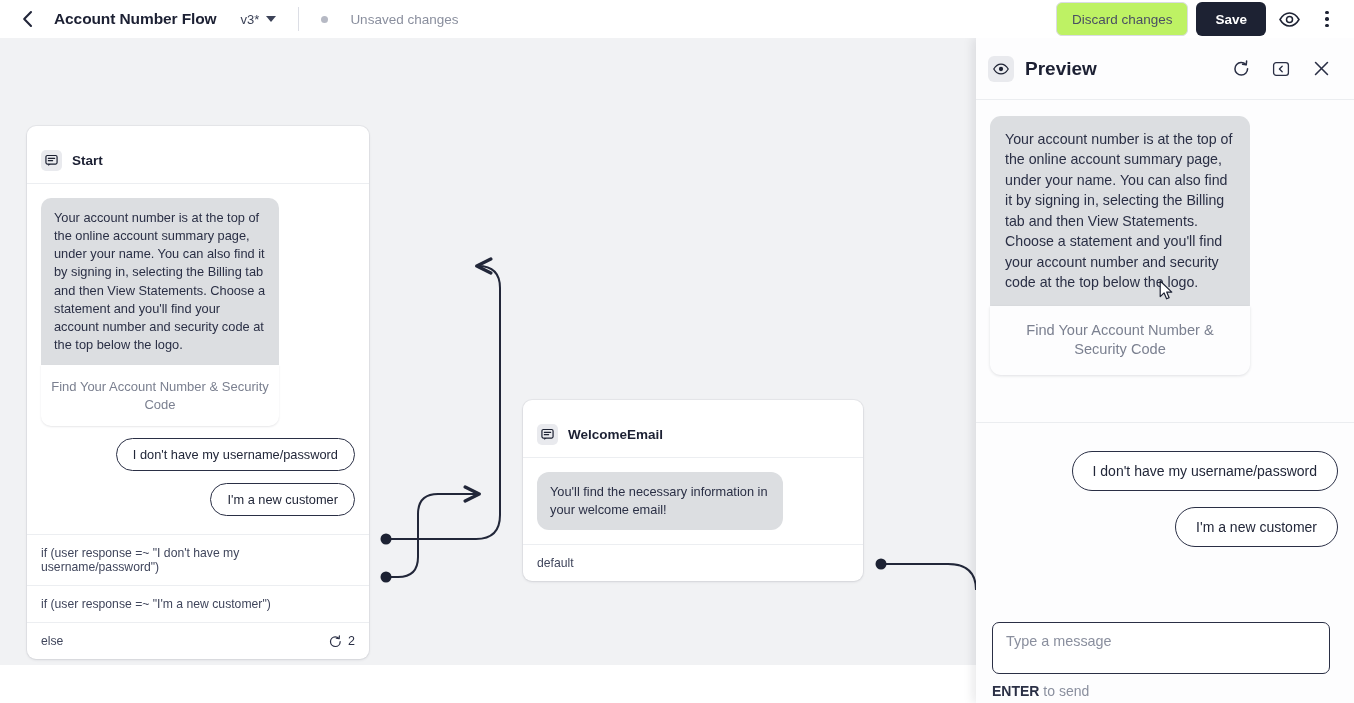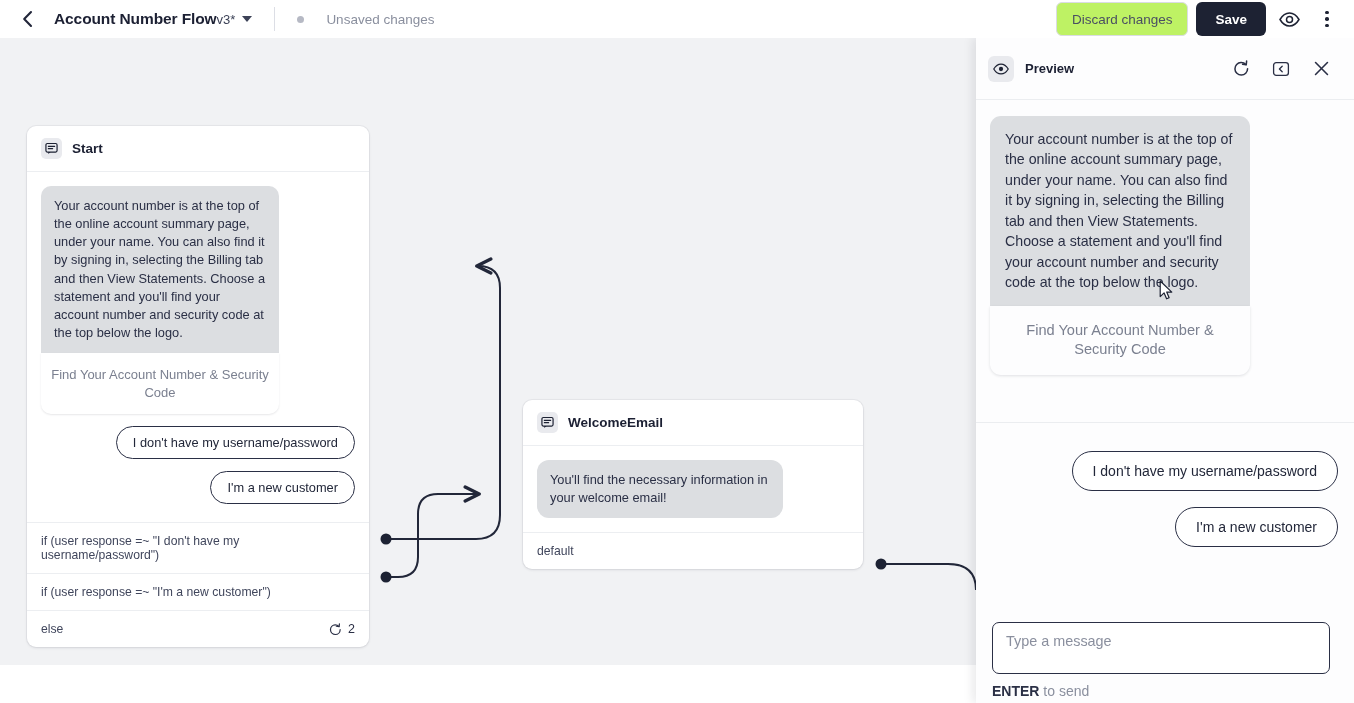--- a/index.html
+++ b/index.html
@@ -20,21 +20,21 @@
   .back-btn {
     width: 34px; height: 34px; margin-left: 10px;
     display: flex; align-items: center; justify-content: center;
     cursor: pointer; border-radius: 6px;
   }
   .flow-title {
     margin-left: 10px; font-size: 15.5px; font-weight: bold;
     letter-spacing: -0.1px; color: #1c2033; white-space: nowrap;
   }
   .version-sel {
-    display: flex; align-items: center; gap: 7px;
+    margin-left: 24px; display: flex; align-items: center; gap: 7px;
     font-size: 13px; color: #3c4257; cursor: pointer;
   }
   .caret-down {
     width: 0; height: 0; border-left: 5px solid transparent;
     border-right: 5px solid transparent; border-top: 6px solid #3c4257;
   }
   .tb-divider {
     width: 1px; height: 24px; background: #dcdee5; margin-left: 22px;
   }
   .status-wrap {
@@ -73,21 +73,21 @@
   svg.edges { position: absolute; left: 0; top: 0; width: 976px; height: 627px; }
 
   
   .node {
     position: absolute; background: #fff; border-radius: 9px;
     box-shadow: 0 1px 3px rgba(20,24,40,.10), 0 0 0 1px rgba(20,24,40,.045);
     overflow: hidden;
   }
   .node-head {
     display: flex; align-items: center; gap: 10px;
-    padding: 12px 14px; border-bottom: 1px solid #eceef1;
+    padding: 12px 14px; border-bottom: 1px solid #eceef1; margin-top: 12px;
   }
   .node-ico {
     width: 21px; height: 21px; border-radius: 5px; background: #e9eaee;
     display: flex; align-items: center; justify-content: center; flex: none;
   }
   .node-title { font-size: 13.5px; font-weight: bold; color: #1c2033; }
   .node-body { padding: 14px 14px 10px 14px; }
 
   .bubble {
     background: #dcdee1; border-radius: 12px; padding: 11px 13px;
@@ -120,21 +120,21 @@
     display: flex; flex-direction: column;
   }
   .preview-head {
     height: 62px; display: flex; align-items: center; padding: 0 18px 0 12px;
     border-bottom: 1px solid #ebedf0; flex: none;
   }
   .pv-badge {
     width: 26px; height: 26px; border-radius: 6px; background: #e9eaee;
     display: flex; align-items: center; justify-content: center; flex: none;
   }
-  .pv-title { margin-left: 11px; font-size: 13px; font-weight: bold; color: #1c2033; }
+  .pv-title { margin-left: 11px; font-size: 19px; font-weight: bold; color: #1c2033; }
   .pv-actions { margin-left: auto; display: flex; align-items: center; gap: 10px; }
 
   .pv-transcript {
     flex: none; height: 322px; padding: 16px 14px; overflow: hidden;
     position: relative;
   }
   .pv-bubble {
     background: #dcdee1; border-radius: 11px 11px 0 0; padding: 13px 15px;
     font-size: 14.2px; line-height: 1.44; color: #2a2f45; width: 260px;
   }

